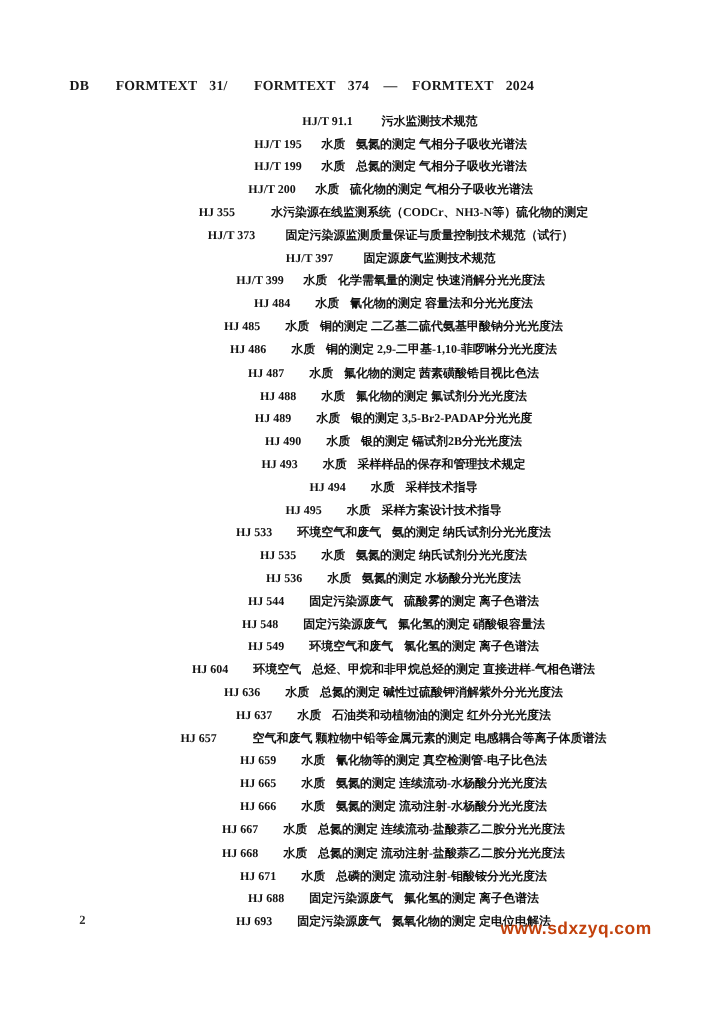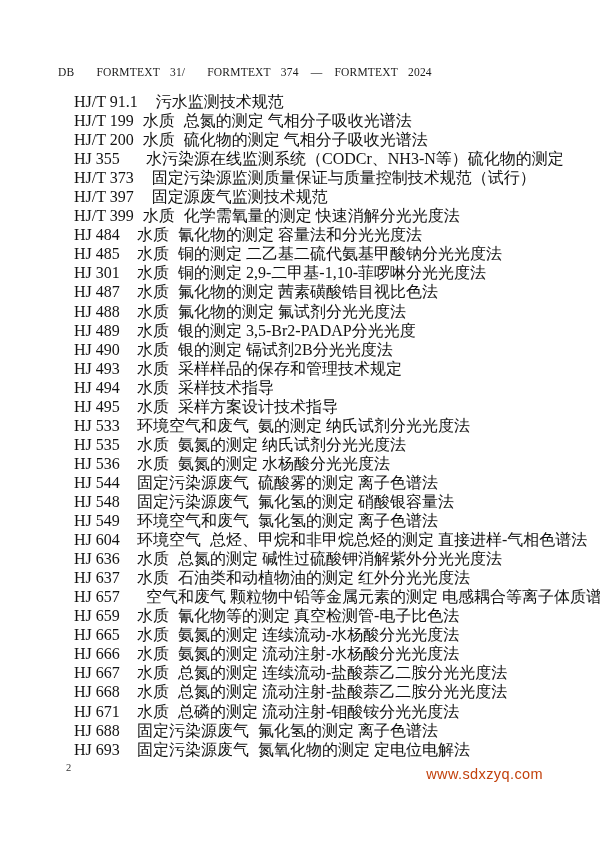--- a/index.html
+++ b/index.html
@@ -13,20 +13,21 @@
     font-family: "Liberation Serif", "DejaVu Serif", serif;
     color: #1a1a1a;
     position: relative;
     overflow: hidden;
   }
   .page {
     position: relative;
     width: 600px;
     height: 820px;
     box-sizing: border-box;
+    font-weight: bold;
   }
   .header {
     position: absolute;
     top: 66px;
     left: 58px;
     right: 58px;
     font-size: 11.5px;
     letter-spacing: 0.2px;
     color: #1a1a1a;
     white-space: nowrap;
@@ -38,24 +39,25 @@
   .sp3 { display: inline-block; width: 10px; }
   .sp4 { display: inline-block; width: 12px; }
 
   .std-list {
     position: absolute;
     top: 92px;
     left: 74px;
     right: 30px;
   }
   .std-row {
-    font-size: 16px;
+    font-size: 10px;
     line-height: 19.05px;
     white-space: nowrap;
     color: #121212;
+    text-align: center;
   }
   .code {
     display: inline-block;
     min-width: 54px;
   }
   .gap-a { display: inline-block; width: 9px; }
   .cat {
     display: inline-block;
   }
   .gap-b { display: inline-block; width: 9px; }
@@ -83,29 +85,30 @@
 <body>
 
 <div class="page">
 
   <div class="header">
     <span class="seg">DB</span><span class="sp1"></span><span class="seg">FORMTEXT</span><span class="sp3"></span><span class="seg">31/</span><span class="sp1"></span><span class="seg">FORMTEXT</span><span class="sp3"></span><span class="seg">374</span><span class="sp4"></span><span class="seg">—</span><span class="sp4"></span><span class="seg">FORMTEXT</span><span class="sp3"></span><span class="seg">2024</span>
   </div>
 
   <div class="std-list">
     <div class="std-row"><span class="code">HJ/T 91.1</span><span class="gap-a"></span><span class="cat"></span><span class="gap-b"></span><span class="title">污水监测技术规范</span></div>
+    <div class="std-row"><span class="code">HJ/T 195</span><span class="gap-a"></span><span class="cat">水质</span><span class="gap-b"></span><span class="title">氨氮的测定  气相分子吸收光谱法</span></div>
     <div class="std-row"><span class="code">HJ/T 199</span><span class="gap-a"></span><span class="cat">水质</span><span class="gap-b"></span><span class="title">总氮的测定  气相分子吸收光谱法</span></div>
     <div class="std-row"><span class="code">HJ/T 200</span><span class="gap-a"></span><span class="cat">水质</span><span class="gap-b"></span><span class="title">硫化物的测定  气相分子吸收光谱法</span></div>
     <div class="std-row"><span class="code">HJ 355</span><span class="gap-a"></span><span class="cat"></span><span class="gap-b"></span><span class="title">水污染源在线监测系统（CODCr、NH3-N等）硫化物的测定</span></div>
     <div class="std-row"><span class="code">HJ/T 373</span><span class="gap-a"></span><span class="cat"></span><span class="gap-b"></span><span class="title">固定污染源监测质量保证与质量控制技术规范（试行）</span></div>
     <div class="std-row"><span class="code">HJ/T 397</span><span class="gap-a"></span><span class="cat"></span><span class="gap-b"></span><span class="title">固定源废气监测技术规范</span></div>
     <div class="std-row"><span class="code">HJ/T 399</span><span class="gap-a"></span><span class="cat">水质</span><span class="gap-b"></span><span class="title">化学需氧量的测定  快速消解分光光度法</span></div>
     <div class="std-row"><span class="code">HJ 484</span><span class="gap-a"></span><span class="cat">水质</span><span class="gap-b"></span><span class="title">氰化物的测定  容量法和分光光度法</span></div>
     <div class="std-row"><span class="code">HJ 485</span><span class="gap-a"></span><span class="cat">水质</span><span class="gap-b"></span><span class="title">铜的测定  二乙基二硫代氨基甲酸钠分光光度法</span></div>
-    <div class="std-row"><span class="code">HJ 301</span><span class="gap-a"></span><span class="cat">水质</span><span class="gap-b"></span><span class="title">铜的测定  2,9-二甲基-1,10-菲啰啉分光光度法</span></div>
+    <div class="std-row"><span class="code">HJ 486</span><span class="gap-a"></span><span class="cat">水质</span><span class="gap-b"></span><span class="title">铜的测定  2,9-二甲基-1,10-菲啰啉分光光度法</span></div>
     <div class="std-row"><span class="code">HJ 487</span><span class="gap-a"></span><span class="cat">水质</span><span class="gap-b"></span><span class="title">氟化物的测定  茜素磺酸锆目视比色法</span></div>
     <div class="std-row"><span class="code">HJ 488</span><span class="gap-a"></span><span class="cat">水质</span><span class="gap-b"></span><span class="title">氟化物的测定  氟试剂分光光度法</span></div>
     <div class="std-row"><span class="code">HJ 489</span><span class="gap-a"></span><span class="cat">水质</span><span class="gap-b"></span><span class="title">银的测定  3,5-Br2-PADAP分光光度</span></div>
     <div class="std-row"><span class="code">HJ 490</span><span class="gap-a"></span><span class="cat">水质</span><span class="gap-b"></span><span class="title">银的测定  镉试剂2B分光光度法</span></div>
     <div class="std-row"><span class="code">HJ 493</span><span class="gap-a"></span><span class="cat">水质</span><span class="gap-b"></span><span class="title">采样样品的保存和管理技术规定</span></div>
     <div class="std-row"><span class="code">HJ 494</span><span class="gap-a"></span><span class="cat">水质</span><span class="gap-b"></span><span class="title">采样技术指导</span></div>
     <div class="std-row"><span class="code">HJ 495</span><span class="gap-a"></span><span class="cat">水质</span><span class="gap-b"></span><span class="title">采样方案设计技术指导</span></div>
     <div class="std-row"><span class="code">HJ 533</span><span class="gap-a"></span><span class="cat">环境空气和废气</span><span class="gap-b"></span><span class="title">氨的测定  纳氏试剂分光光度法</span></div>
     <div class="std-row"><span class="code">HJ 535</span><span class="gap-a"></span><span class="cat">水质</span><span class="gap-b"></span><span class="title">氨氮的测定  纳氏试剂分光光度法</span></div>
     <div class="std-row"><span class="code">HJ 536</span><span class="gap-a"></span><span class="cat">水质</span><span class="gap-b"></span><span class="title">氨氮的测定  水杨酸分光光度法</span></div>

